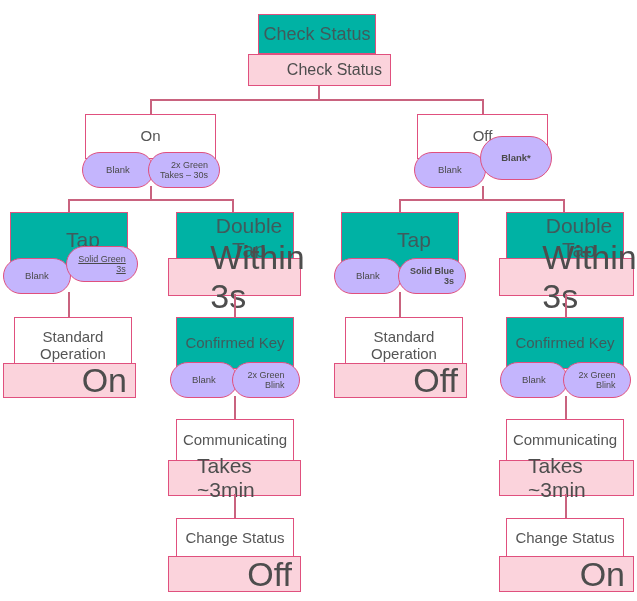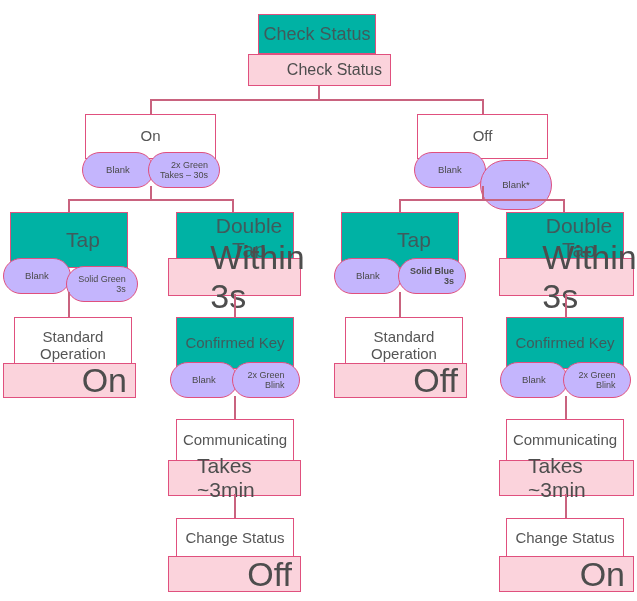--- a/index.html
+++ b/index.html
@@ -83,30 +83,30 @@
     </span>
   </div>
 
   <div class="ln lnv" style="left:150px;top:186px;width:2px;height:14px;"></div>
   <div class="ln lnh" style="left:68px;top:199px;width:166px;height:2px;"></div>
   <div class="ln lnv" style="left:68px;top:199px;width:2px;height:13px;"></div>
   <div class="ln lnv" style="left:232px;top:199px;width:2px;height:13px;"></div>
 
   <div class="node hdr white t-mid" style="left:417px;top:114px;width:131px;height:45px;">Off</div>
   <div class="pill t-pill" style="left:414px;top:152px;width:72px;height:36px;">Blank</div>
-  <div class="pill t-pill" style="left:480px;top:160px;width:72px;height:50px;">Blank*</div>
+  <div class="pill t-pill" style="left:480px;top:136px;width:72px;height:44px;font-weight:bold;">Blank*</div>
 
   <div class="ln lnv" style="left:482px;top:186px;width:2px;height:14px;"></div>
   <div class="ln lnh" style="left:399px;top:199px;width:166px;height:2px;"></div>
   <div class="ln lnv" style="left:399px;top:199px;width:2px;height:13px;"></div>
   <div class="ln lnv" style="left:563px;top:199px;width:2px;height:13px;"></div>
 
   <div class="node hdr teal t-big" style="left:10px;top:212px;width:118px;height:56px;">Tap</div>
   <div class="pill t-pill" style="left:3px;top:258px;width:68px;height:36px;">Blank</div>
-  <div class="pill t-pill2" style="left:66px;top:266px;width:72px;height:36px;">
+  <div class="pill t-pill2" style="left:66px;top:246px;width:72px;height:36px;text-decoration:underline;">
     <span style="display:block;">
       <span>Solid Green</span><br>
       <span>3s</span>
     </span>
   </div>
   <div class="ln lnv" style="left:68px;top:292px;width:2px;height:26px;"></div>
 
   <div class="node hdr white t-mid" style="left:14px;top:317px;width:118px;height:57px;">
     <span style="display:block;">
       <span>Standard</span><br>

